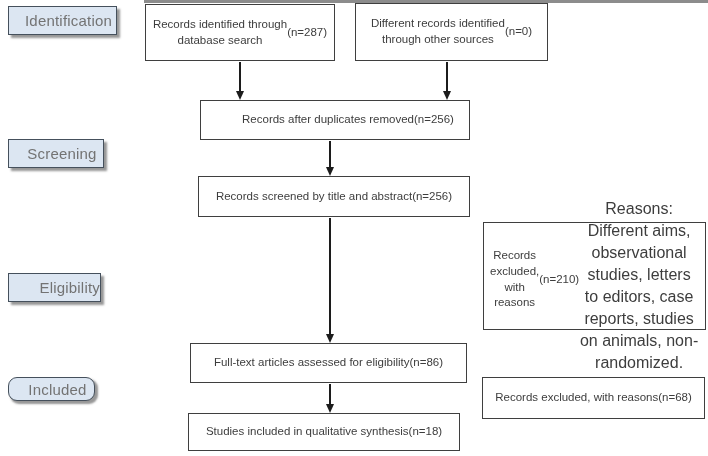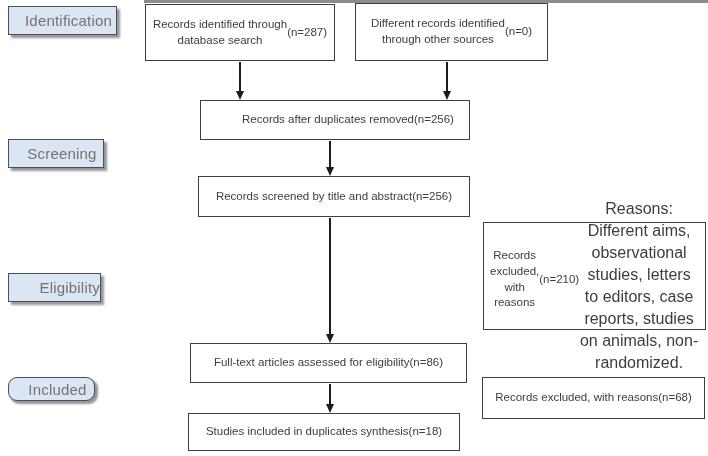--- a/index.html
+++ b/index.html
@@ -106,21 +106,21 @@
     <span class="btext">Full-text articles assessed for eligibility</span>
     <span class="bcount">(n=86)</span>
   </div>
 
   <div class="fbox" id="box-excluded-fulltext">
     <span class="btext">Records excluded, with reasons</span>
     <span class="bcount">(n=68)</span>
   </div>
 
   <div class="fbox" id="box-included">
-    <span class="btext">Studies included in duplicates synthesis</span>
+    <span class="btext">Studies included in qualitative synthesis</span>
     <span class="bcount">(n=18)</span>
   </div>
 
   <div class="varrow" id="arrow-db-to-dup"></div>
   <div class="varrow" id="arrow-other-to-dup"></div>
   <div class="varrow" id="arrow-dup-to-screened"></div>
   <div class="varrow" id="arrow-screened-to-fulltext"></div>
   <div class="varrow" id="arrow-fulltext-to-included"></div>
 
 </div>

